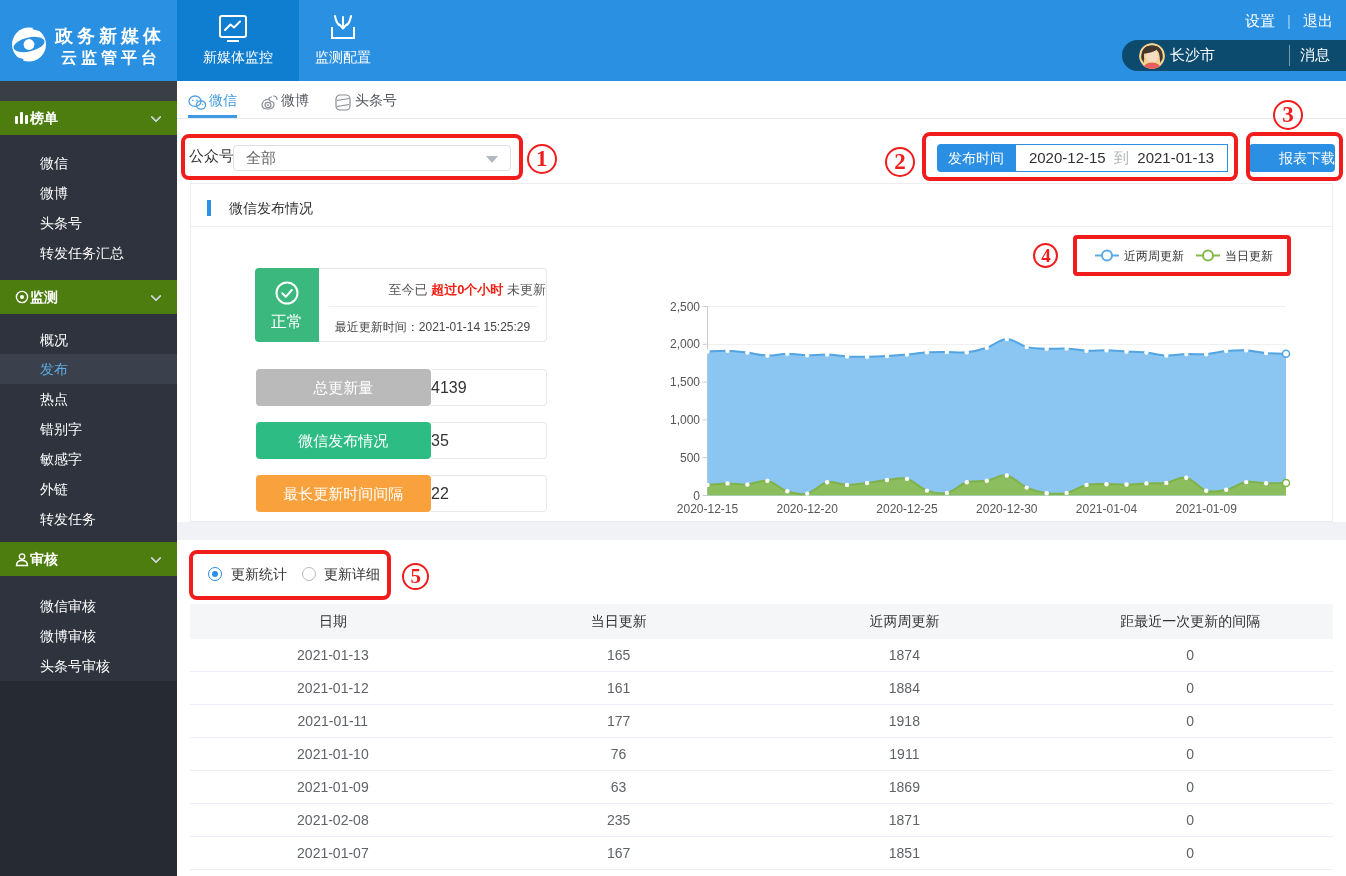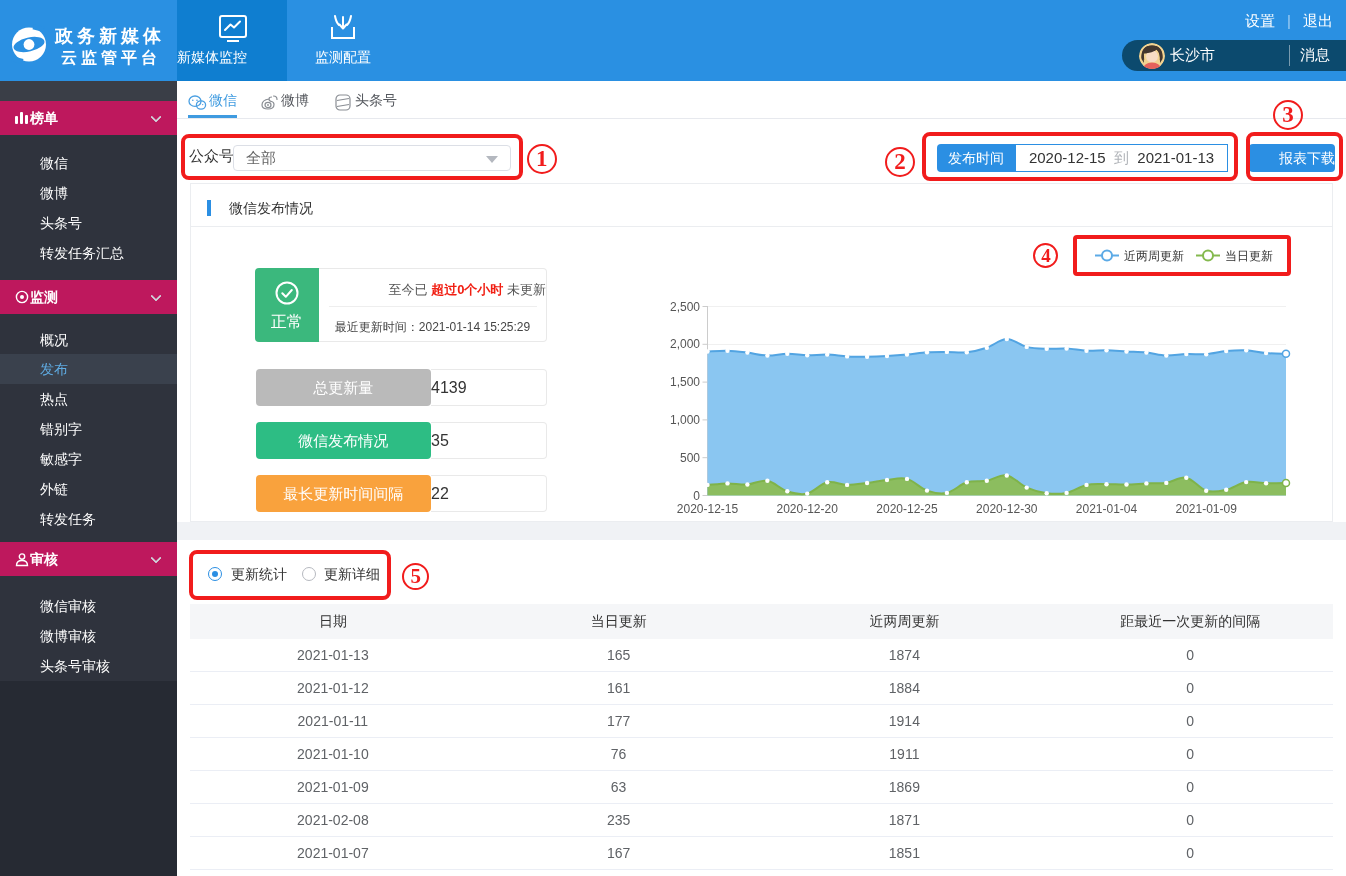--- a/index.html
+++ b/index.html
@@ -2,28 +2,28 @@
 <html><head>
 <meta charset="utf-8">
 <title>政务新媒体云监管平台</title>
 <style>
 * { margin:0; padding:0; box-sizing:border-box; }
 html,body { width:1346px; height:876px; overflow:hidden; }
 body { font-family:"Liberation Sans", sans-serif; background:#fff; position:relative; }
 
 #header { position:absolute; left:0; top:0; width:1346px; height:81px; background:#2a90e2; }
 #logo { position:absolute; left:0; top:0; width:177px; height:81px; }
-#tab1 { position:absolute; left:177px; top:0; width:110px; height:81px; background:#0f7ed0; color:#fff; text-align:left; }
+#tab1 { position:absolute; left:177px; top:0; width:122px; height:81px; background:#0f7ed0; color:#fff; text-align:center; }
 #tab2 { position:absolute; left:287px; top:0; width:112px; height:81px; color:#fff; text-align:center; }
 .htab-label { position:absolute; left:0; right:0; top:49px; font-size:14px; }
 .toplinks { position:absolute; top:12px; right:13px; color:#fff; font-size:15px; }
 #userpill { position:absolute; left:1122px; top:40px; width:224px; height:31px; background:#0c4a6e; border-radius:16px 0 0 16px; color:#fff; }
 
 #sidebar { position:absolute; left:0; top:81px; width:177px; height:795px; background:#2f333d; color:#fff; }
-.sec-head { position:absolute; left:0; width:177px; height:34px; background:#be185d; font-size:14px; font-weight:bold; line-height:34px; }
+.sec-head { position:absolute; left:0; width:177px; height:34px; background:#4d7c0f; font-size:14px; font-weight:bold; line-height:34px; }
 .sec-head .txt { position:absolute; left:30px; }
 .chev { position:absolute; right:17px; top:12px; width:8px; height:8px; border-right:2px solid #cfd3da; border-bottom:2px solid #cfd3da; transform:rotate(45deg); margin-top:0px; border-radius:1px; }
 .sitem { position:absolute; left:0; width:177px; height:30px; line-height:30px; font-size:14px; color:#fefefe; }
 .sitem span { margin-left:40px; }
 
 #content { position:absolute; left:177px; top:81px; width:1169px; height:795px; background:#fff; }
 #tabbar { position:absolute; left:0; top:0; width:1169px; height:38px; border-bottom:1px solid #e7e9ee; background:#fff; }
 .ctab { position:absolute; top:0; height:38px; font-size:14px; }
 .graygap { position:absolute; left:0; top:441px; width:1169px; height:18px; background:#f0f2f5; }
 
@@ -349,21 +349,21 @@
   </div>
   <div class="trow" style="top:591px">
     <div class="td" style="left:0;width:285.75px">2021-01-12</div>
       <div class="td" style="left:285.75px;width:285.75px">161</div>
       <div class="td" style="left:571.5px;width:285.75px">1884</div>
       <div class="td" style="left:857.25px;width:285.75px">0</div>
   </div>
   <div class="trow" style="top:624px">
     <div class="td" style="left:0;width:285.75px">2021-01-11</div>
       <div class="td" style="left:285.75px;width:285.75px">177</div>
-      <div class="td" style="left:571.5px;width:285.75px">1914</div>
+      <div class="td" style="left:571.5px;width:285.75px">1918</div>
       <div class="td" style="left:857.25px;width:285.75px">0</div>
   </div>
   <div class="trow" style="top:657px">
     <div class="td" style="left:0;width:285.75px">2021-01-10</div>
       <div class="td" style="left:285.75px;width:285.75px">76</div>
       <div class="td" style="left:571.5px;width:285.75px">1911</div>
       <div class="td" style="left:857.25px;width:285.75px">0</div>
   </div>
   <div class="trow" style="top:690px">
     <div class="td" style="left:0;width:285.75px">2021-01-09</div>

